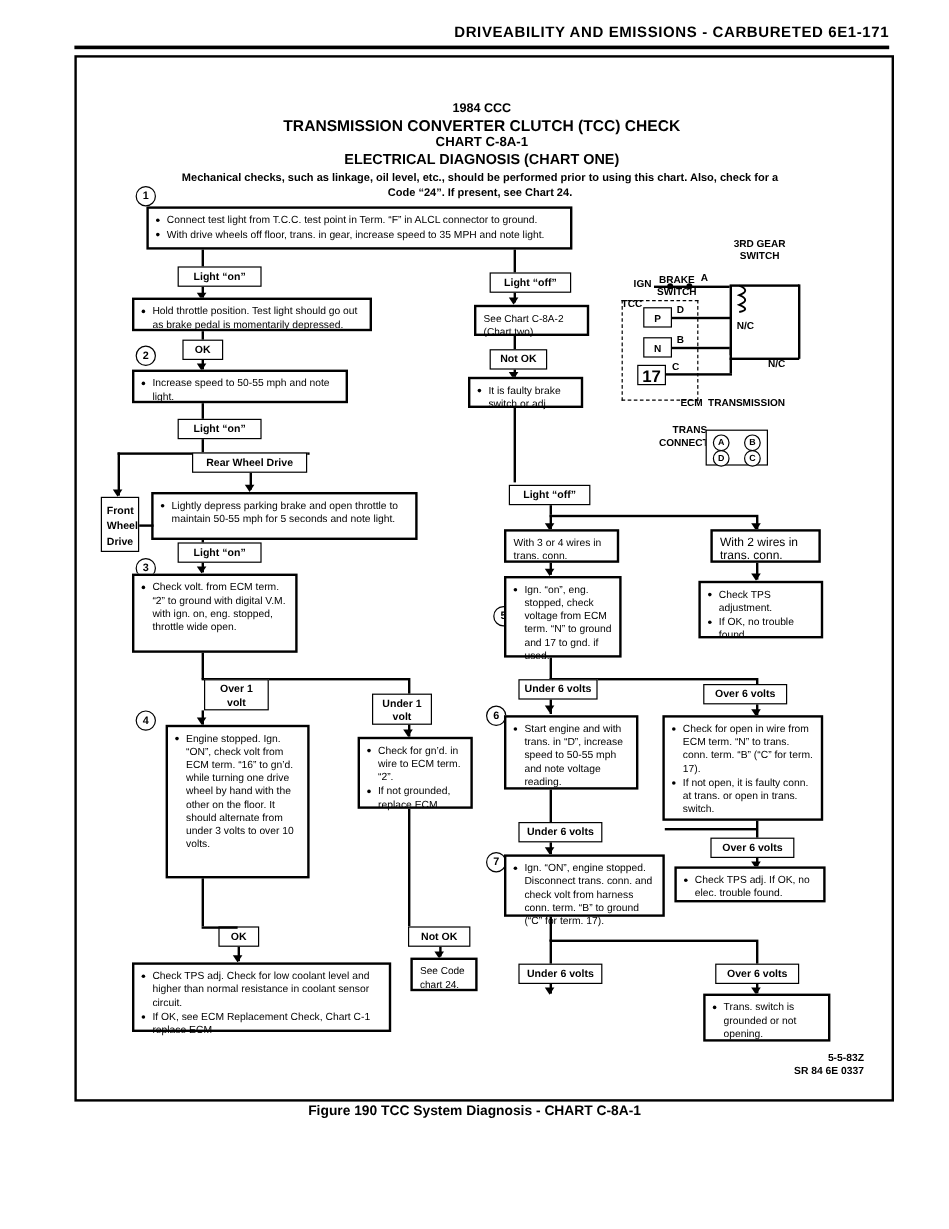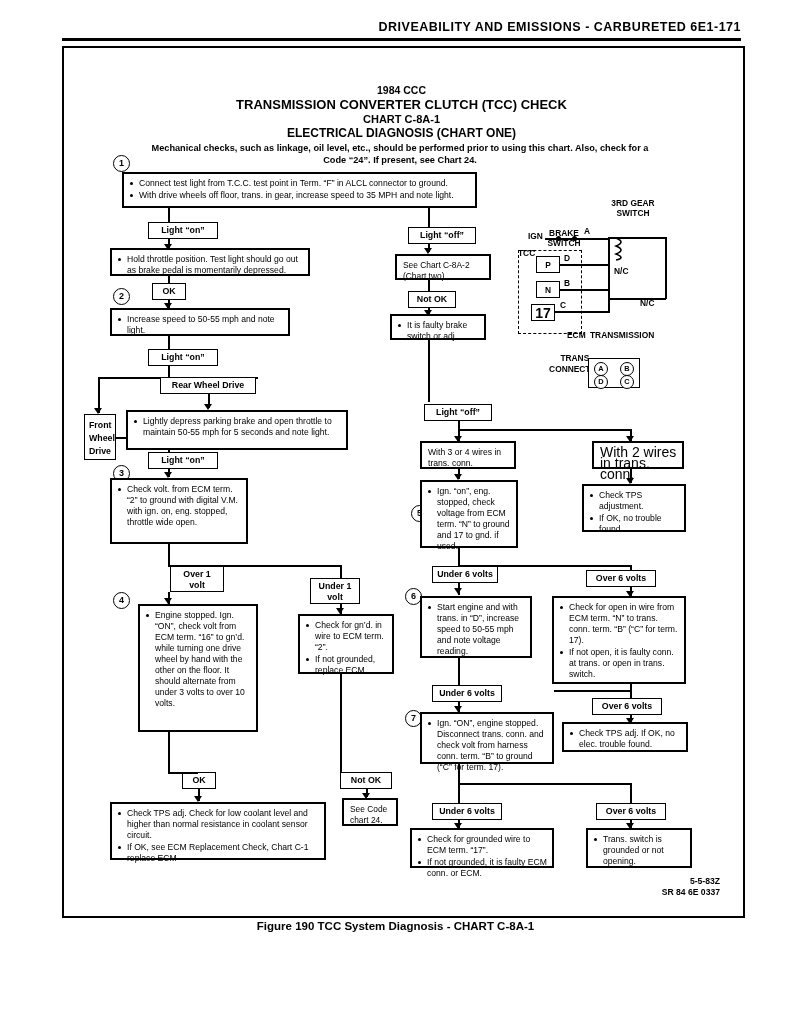--- a/index.html
+++ b/index.html
@@ -201,21 +201,21 @@
   <div class="ln h" style="left:458px;top:429px;width:172px;"></div>
   <div class="ln v" style="left:458px;top:429px;height:12px;"></div>
   <div class="ar-d" style="left:454px;top:436px;"></div>
   <div class="ln v" style="left:630px;top:429px;height:12px;"></div>
   <div class="ar-d" style="left:626px;top:436px;"></div>
 
   <div class="box b2" style="left:420px;top:441px;width:96px;height:28px;">
     <div style="font-size:8.6px;line-height:11px;">With 3 or 4 wires in trans. conn.</div>
   </div>
   <div class="box b2" style="left:592px;top:441px;width:92px;height:28px;">
-    <div style="font-size:14px;line-height:11px;">With 2 wires in trans. conn.</div>
+    <div style="font-size:10px;line-height:11px;">With 2 wires in trans. conn.</div>
   </div>
 
   <div class="ln v" style="left:458px;top:469px;height:10px;"></div>
   <div class="ar-d" style="left:454px;top:474px;"></div>
   <div class="circ" style="left:411px;top:505px;">5</div>
   <div class="box b2" style="left:420px;top:480px;width:98px;height:68px;">
     <ul>
         <li>Ign. “on”, eng. stopped, check voltage from ECM term. “N” to ground and 17 to gnd. if used.</li>
       </ul>
   </div>
@@ -306,26 +306,20 @@
   <div class="ln h" style="left:458px;top:783px;width:172px;"></div>
   <div class="lbl" style="left:432px;top:803px;width:70px;">Under 6 volts</div>
   <div class="ln v" style="left:458px;top:783px;height:20px;"></div>
   <div class="ln v" style="left:458px;top:820px;height:8px;"></div>
   <div class="ar-d" style="left:454px;top:823px;"></div>
   <div class="lbl" style="left:596px;top:803px;width:70px;">Over 6 volts</div>
   <div class="ln v" style="left:630px;top:783px;height:20px;"></div>
   <div class="ln v" style="left:630px;top:820px;height:8px;"></div>
   <div class="ar-d" style="left:626px;top:823px;"></div>
 
-  <div class="box b2" style="left:410px;top:828px;width:144px;height:40px;">
-    <ul>
-      <li>Check for grounded wire to ECM term. “17”.</li>
-      <li>If not grounded, it is faulty ECM conn. or ECM.</li>
-    </ul>
-  </div>
   <div class="box b2" style="left:586px;top:828px;width:106px;height:40px;">
     <ul>
         <li>Trans. switch is grounded or not opening.</li>
       </ul>
   </div>
 
   <div class="ln v" style="left:168px;top:732px;height:40px;"></div>
   <div class="lbl" style="left:182px;top:772px;width:34px;">OK</div>
   <div class="ln v" style="left:198px;top:789px;height:12px;"></div>
   <div class="ar-d" style="left:194px;top:796px;"></div>

